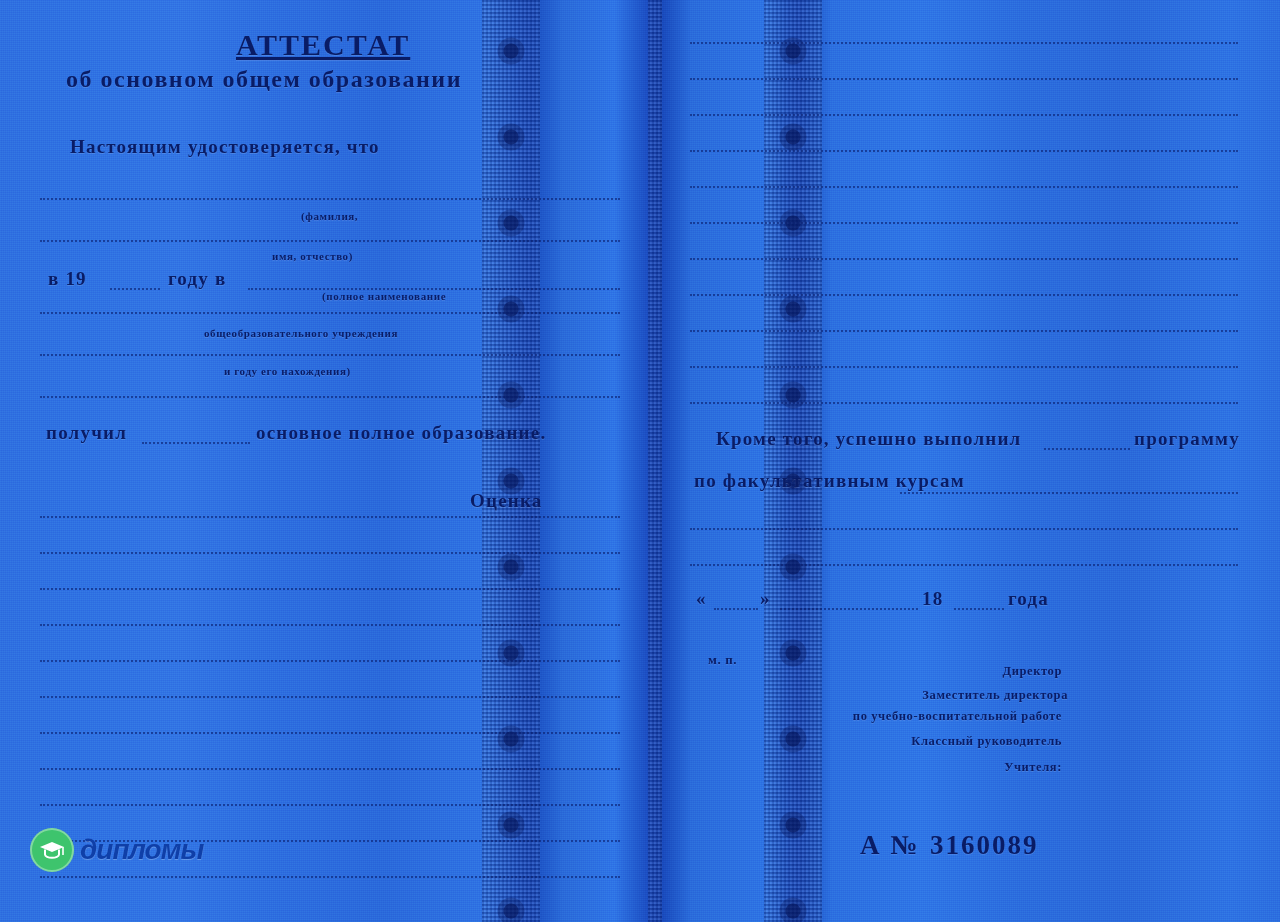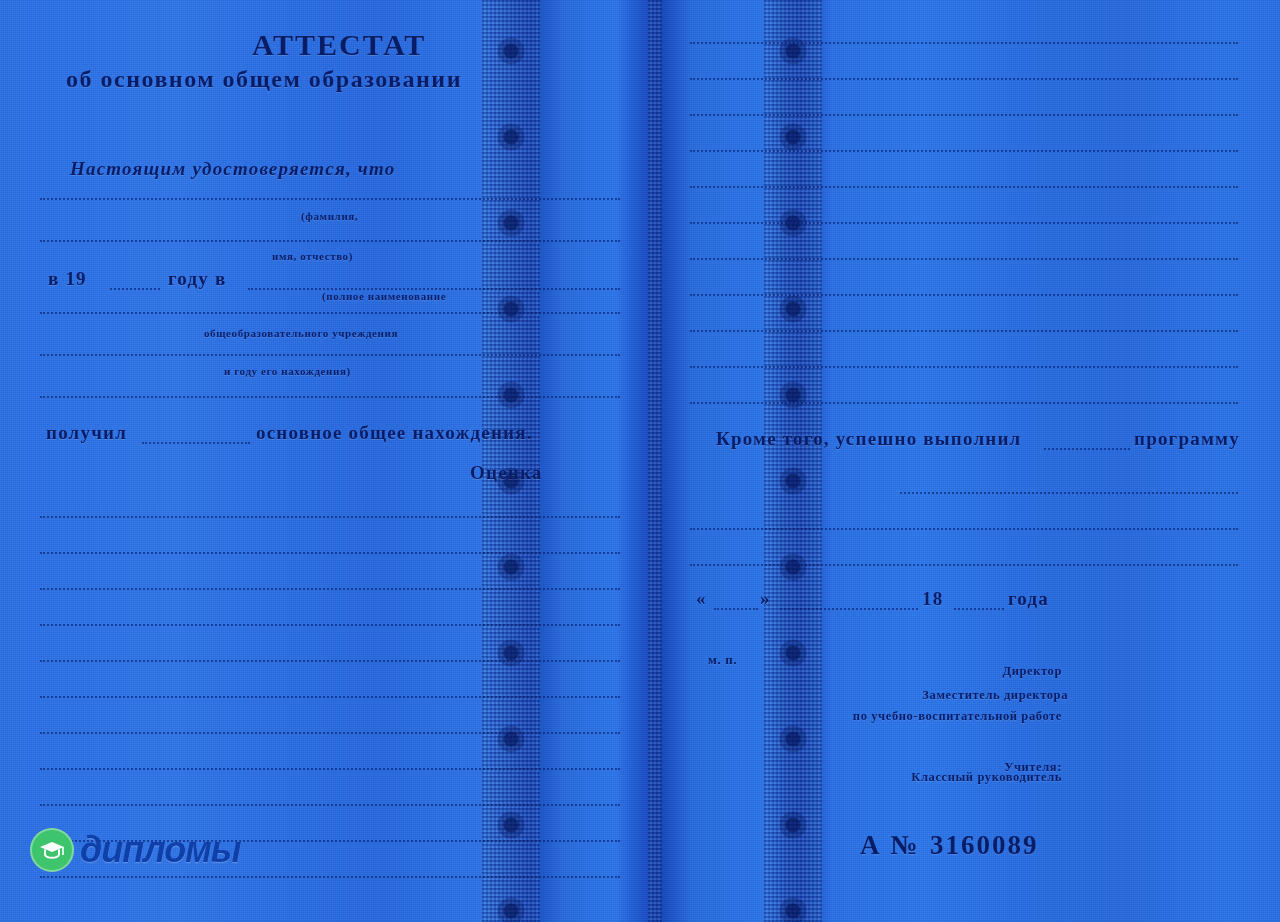--- a/index.html
+++ b/index.html
@@ -141,21 +141,21 @@
     height: 44px;
     border-radius: 50%;
     background: #3ec46d;
     display: flex;
     align-items: center;
     justify-content: center;
     box-shadow: 0 0 0 2px rgba(255,255,255,0.35) inset;
   }
   #wm .wmtext {
     font-family: "Liberation Sans", sans-serif;
-    font-size: 36px;
+    font-size: 28px;
     font-weight: bold;
     font-style: italic;
     color: #0f3fa8;
     letter-spacing: -1px;
     text-shadow: 0 1px 1px rgba(255,255,255,0.25);
   }
 </style>
 </head>
 <body>
 
@@ -166,24 +166,24 @@
     <div class="medallions"></div>
   </div>
   <div class="band b2">
     <div class="band-inner"></div>
   </div>
   <div class="band b3">
     <div class="band-inner"></div>
     <div class="medallions"></div>
   </div>
 
-  <div class="txt title" style="left:252px; top:28px;">АТТЕСТАТ</div>
+  <div class="txt title" style="left:236px; top:28px;text-decoration:underline;">АТТЕСТАТ</div>
   <div class="txt subtitle" style="left:66px; top:66px;">об основном общем образовании</div>
 
-  <div class="txt body-line" style="left:70px; top:158px;font-style:italic;">Настоящим удостоверяется, что</div>
+  <div class="txt body-line" style="left:70px; top:136px;">Настоящим удостоверяется, что</div>
 
   <div class="rule" style="left:40px; top:198px; width:580px;"></div>
   <div class="txt caption" style="left:288px; top:210px;margin-left:13px;">(фамилия,</div>
 
   <div class="rule" style="left:40px; top:240px; width:580px;"></div>
   <div class="txt caption" style="left:272px; top:250px;">имя, отчество)</div>
 
   <div class="txt body-line" style="left:48px; top:268px;">в 19</div>
   <div class="rule" style="left:110px; top:288px; width:50px;"></div>
   <div class="txt body-line" style="left:168px; top:268px;">году  в</div>
@@ -193,23 +193,23 @@
   <div class="rule" style="left:40px; top:312px; width:580px;"></div>
   <div class="txt caption" style="left:204px; top:327px;">общеобразовательного  учреждения</div>
 
   <div class="rule" style="left:40px; top:354px; width:580px;"></div>
   <div class="txt caption" style="left:224px; top:365px;">и  году  его  нахождения)</div>
 
   <div class="rule" style="left:40px; top:396px; width:580px;"></div>
 
   <div class="txt body-line" style="left:46px; top:422px;">получил</div>
   <div class="rule" style="left:142px; top:442px; width:108px;"></div>
-  <div class="txt body-line" style="left:256px; top:422px;">основное  общее  нахождения.</div>
-
-  <div class="txt body-line" style="left:470px; top:462px;">Оценка</div>
+  <div class="txt body-line" style="left:256px; top:422px;">основное  полное  образование.</div>
+
+  <div class="txt body-line" style="left:470px; top:490px;">Оценка</div>
 
   <div class="rule" style="left:40px; top:516px; width:580px;"></div>
   <div class="rule" style="left:40px; top:552px; width:580px;"></div>
   <div class="rule" style="left:40px; top:588px; width:580px;"></div>
   <div class="rule" style="left:40px; top:624px; width:580px;"></div>
   <div class="rule" style="left:40px; top:660px; width:580px;"></div>
   <div class="rule" style="left:40px; top:696px; width:580px;"></div>
   <div class="rule" style="left:40px; top:732px; width:580px;"></div>
   <div class="rule" style="left:40px; top:768px; width:580px;"></div>
   <div class="rule" style="left:40px; top:804px; width:580px;"></div>
@@ -225,39 +225,40 @@
   <div class="rule" style="left:690px; top:258px; width:548px;"></div>
   <div class="rule" style="left:690px; top:294px; width:548px;"></div>
   <div class="rule" style="left:690px; top:330px; width:548px;"></div>
   <div class="rule" style="left:690px; top:366px; width:548px;"></div>
   <div class="rule" style="left:690px; top:402px; width:548px;"></div>
 
   <div class="txt body-line" style="left:716px; top:428px;">Кроме того, успешно выполнил</div>
   <div class="rule" style="left:1044px; top:448px; width:86px;"></div>
   <div class="txt body-line" style="left:1134px; top:428px;">программу</div>
 
+  <div class="txt body-line" style="left:694px; top:470px;">по факультативным  курсам</div>
   <div class="rule" style="left:900px; top:492px; width:338px;"></div>
 
   <div class="rule" style="left:690px; top:528px; width:548px;"></div>
   <div class="rule" style="left:690px; top:564px; width:548px;"></div>
 
   <div class="txt body-line" style="left:696px; top:588px;">«</div>
   <div class="rule" style="left:714px; top:608px; width:44px;"></div>
   <div class="txt body-line" style="left:760px; top:588px;">»</div>
   <div class="rule" style="left:780px; top:608px; width:138px;"></div>
   <div class="txt body-line" style="left:922px; top:588px;">18</div>
   <div class="rule" style="left:954px; top:608px; width:50px;"></div>
   <div class="txt body-line" style="left:1008px; top:588px;">года</div>
 
   <div class="txt caption" style="left:708px; top:652px; font-size:13px;">м. п.</div>
 
   <div class="txt sign" style="left:800px; top:664px; width:262px;">Директор</div>
   <div class="txt sign" style="left:800px; top:688px; width:262px;padding-left:6px;">Заместитель директора</div>
   <div class="txt sign" style="left:800px; top:709px; width:262px;">по учебно-воспитательной работе</div>
-  <div class="txt sign" style="left:800px; top:734px; width:262px;margin-top:36px;">Классный руководитель</div>
+  <div class="txt sign" style="left:800px; top:734px; width:262px;">Классный руководитель</div>
   <div class="txt sign" style="left:800px; top:760px; width:262px;">Учителя:</div>
 
   <div class="txt serial" style="left:860px; top:830px;">А №</div>
   <div class="txt serial" style="left:930px; top:830px;">3160089</div>
 
   <div id="wm">
     <div class="circle">
       <svg width="26" height="20" viewBox="0 0 26 20" aria-hidden="true">
         <polygon points="13,2 25,7 13,12 1,7" fill="#ffffff"></polygon>
         <path d="M6 9.5 L6 14.5 C6 16.4 9.2 17.8 13 17.8 C16.8 17.8 20 16.4 20 14.5 L20 9.5" fill="none" stroke="#ffffff" stroke-width="2"></path>

